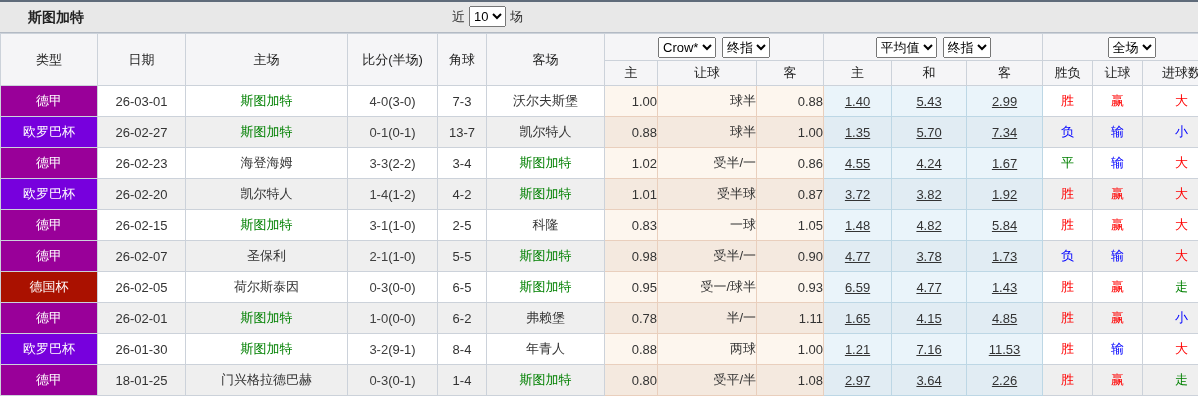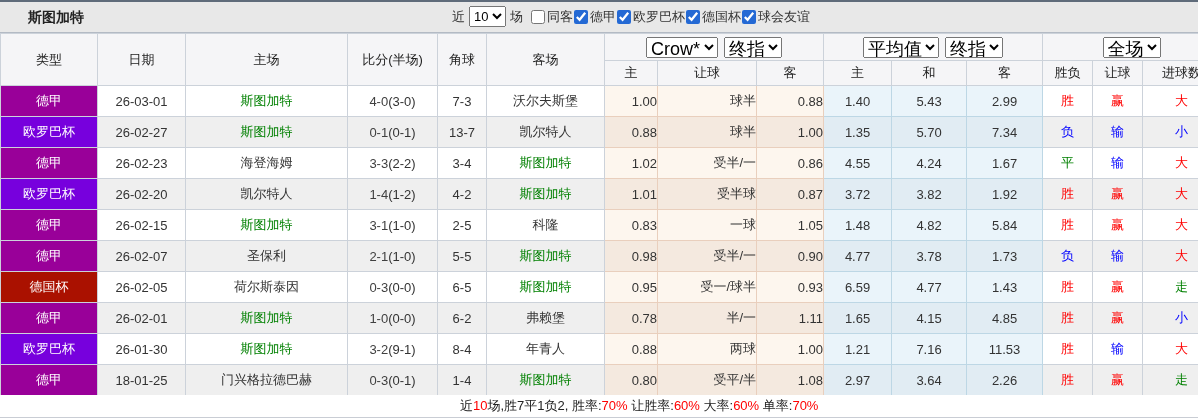--- a/index.html
+++ b/index.html
@@ -20,27 +20,27 @@
   .filters input[type=checkbox]{margin:0 2px 0 0;width:14px;height:14px;accent-color:#2469d4;}
   
   table.grid{
     position:absolute;top:33px;left:0;width:1220px;table-layout:fixed;
     border-collapse:collapse;font-size:13px;
   }
   th,td{border:1px solid #ccd2da;text-align:center;padding:0;overflow:hidden;white-space:nowrap;}
   thead th{background:#f5f5f7;font-weight:normal;color:#222;}
   thead tr.h1 th{height:26px;}
   thead tr.h2 th{height:24px;}
-  thead select{font-size:18px;height:21px;margin:0 3px;vertical-align:middle;}
+  thead select{font-size:13px;height:21px;margin:0 3px;vertical-align:middle;}
   tbody tr{height:31px;}
   tbody td{background:#fff;color:#333;}
   tbody tr:nth-child(even) td{background:#efefef;}
   tbody td.ah{background:#fdf6ee;border-color:#e9cfbd;text-align:right;}
   tbody tr:nth-child(even) td.ah{background:#f4e9df;}
-  tbody td.eu{background:#eaf4fa;border-color:#bdd7e5;}
+  tbody td.eu{background:#eaf4fa;border-color:#bdd7e5;text-decoration:underline;}
   tbody tr:nth-child(even) td.eu{background:#e1ecf3;}
   td.c-league{color:#fff;}
   .ft{color:#404040;}
   .ht{color:#333;}
   .green{color:#008000;}
   
   .footer{
     position:absolute;top:395px;left:0;width:1198px;height:22px;line-height:22px;
     background:#fff;border-bottom:1px solid #c9cdd4;
   }
@@ -53,42 +53,20 @@
 <div class="container">
 
   <div class="topbar">
     <span class="title">斯图加特</span>
     <div class="controls">
       <span>近</span>
       <select>
         <option>10</option>
       </select>
       <span>场</span>
-      <span class="filters">
-          <label>
-            <input type="checkbox" style="">
-            <span>同客</span>
-          </label>
-          <label>
-            <input type="checkbox" checked="" style="">
-            <span>德甲</span>
-          </label>
-          <label>
-            <input type="checkbox" checked="" style="">
-            <span>欧罗巴杯</span>
-          </label>
-          <label>
-            <input type="checkbox" checked="" style="">
-            <span>德国杯</span>
-          </label>
-          <label>
-            <input type="checkbox" checked="" style="">
-            <span>球会友谊</span>
-          </label>
-        </span>
     </div>
   </div>
 
   <table class="grid">
     <colgroup>
       <col style="width:97px">
         <col style="width:88px">
         <col style="width:162px">
       <col style="width:90px">
         <col style="width:49px">
@@ -310,17 +288,14 @@
       <td class="eu">2.97</td>
       <td class="eu">3.64</td>
       <td class="eu">2.26</td>
       <td style="color: rgb(255, 0, 0);">胜</td>
       <td style="color: rgb(255, 0, 0);">赢</td>
       <td style="color: rgb(0, 128, 0);">走</td>
     </tr>
       </tbody>
   </table>
 
-  <div class="footer">
-    <span class="footer-text"><span>近</span><span class="red">10</span><span>场,胜7平1负2, 胜率:</span><span class="red">70%</span><span> 让胜率:</span><span class="red">60%</span><span> 大率:</span><span class="red">60%</span><span> 单率:</span><span class="red">70%</span></span>
-  </div>
 
 </div>
 
 </body></html>

